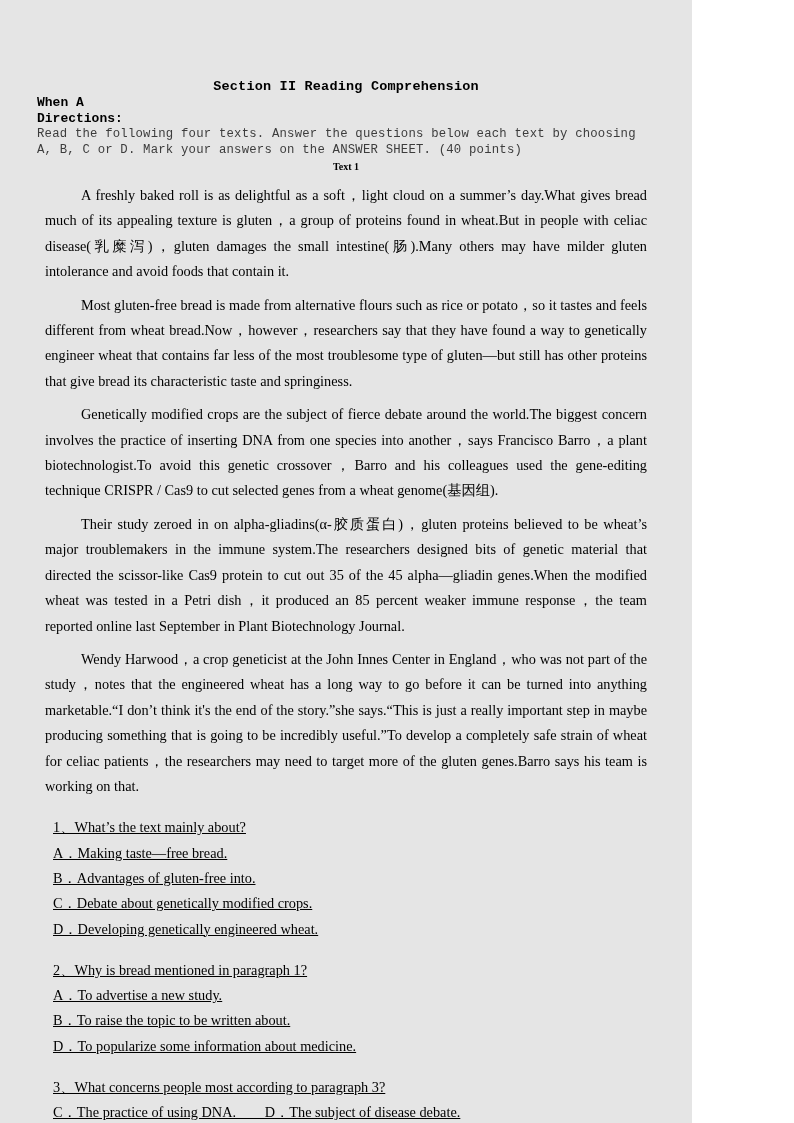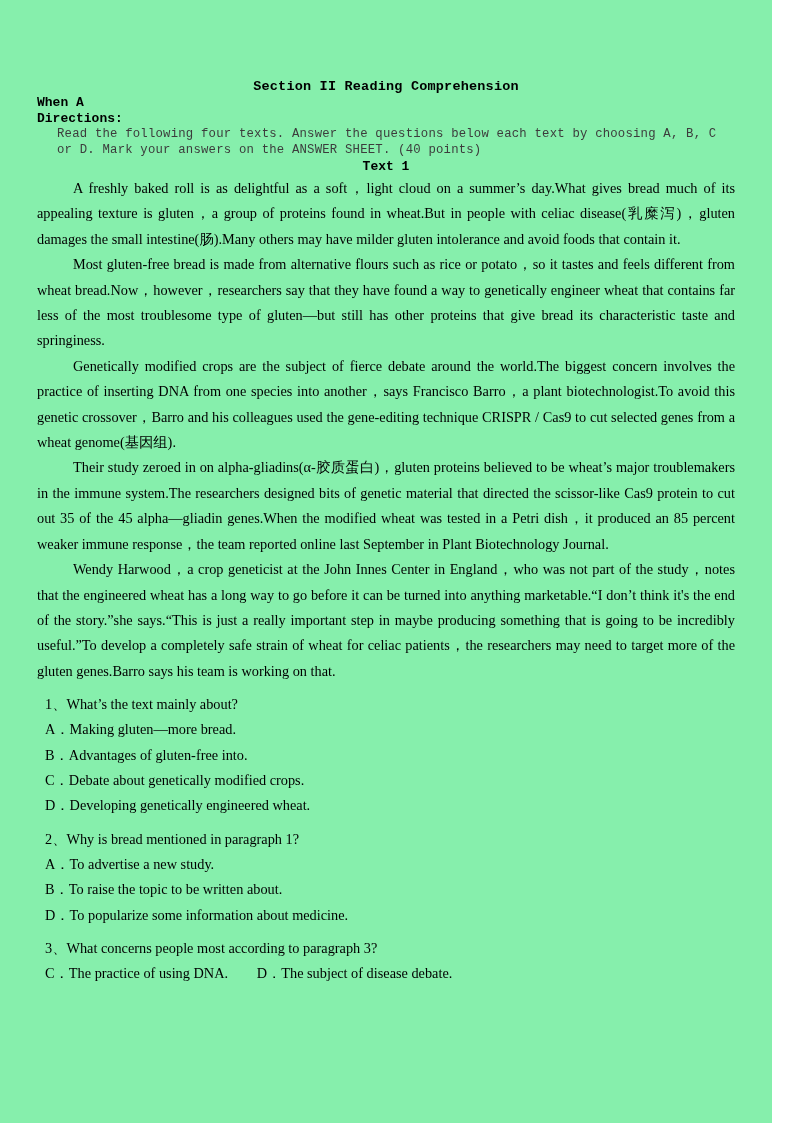--- a/index.html
+++ b/index.html
@@ -4,24 +4,24 @@
 <style>
   html, body { margin: 0; padding: 0; }
   body {
     width: 794px;
     height: 1123px;
     background: #ffffff;
     overflow: hidden;
   }
   .page {
     box-sizing: border-box;
-    width: 772px;
+    width: 692px;
     height: 1123px;
     padding: 79px 37px 20px 37px;
-    background: #86efac;
+    background: #e5e5e5;
     color: #000000;
   }
   .mono { font-family: "Liberation Mono", "DejaVu Sans Mono", monospace; }
 
   .title {
     font-size: 13.5px;
     font-weight: 700;
     text-align: center;
     line-height: 16px;
     letter-spacing: 0.2px;
@@ -29,40 +29,40 @@
   .label {
     font-size: 13px;
     font-weight: 700;
     line-height: 16px;
   }
   .dir-text {
     font-size: 12.3px;
     line-height: 15.5px;
     color: #3c3c3c;
     letter-spacing: 0.2px;
-    margin-left: 20px;
   }
   .text-label {
-    font-size: 13px;
+    font-size: 10px;
     font-weight: 700;
     text-align: center;
     line-height: 17px;
+    font-family: Liberation Serif, serif;
   }
   .passage { margin-top: 1px; }
   .para {
     font-family: "Liberation Serif", "DejaVu Serif", serif;
     font-size: 14.3px;
     line-height: 25.4px;
     text-align: justify;
     text-indent: 36px;
-    margin: 0;
+    margin: 8px;
     color: #000000;
   }
   .questions { margin-top: 1px; }
-  .qblock { margin: 8px; }
+  .qblock { margin: 16px; text-decoration: underline; }
   .qline {
     font-family: "Liberation Serif", "DejaVu Serif", serif;
     font-size: 14.3px;
     line-height: 25.3px;
     margin: 0;
     color: #000000;
   }
 </style>
 </head>
 <body>
@@ -80,21 +80,21 @@
     <p class="para">Most gluten-free bread is made from alternative flours such as rice or potato，so it tastes and feels different from wheat bread.Now，however，researchers say that they have found a way to genetically engineer wheat that contains far less of the most troublesome type of gluten—but still has other proteins that give bread its characteristic taste and springiness.</p>
     <p class="para">Genetically modified crops are the subject of fierce debate around the world.The biggest concern involves the practice of inserting DNA from one species into another，says Francisco Barro，a plant biotechnologist.To avoid this genetic crossover，Barro and his colleagues used the gene-editing technique CRISPR / Cas9 to cut selected genes from a wheat genome(基因组).</p>
     <p class="para">Their study zeroed in on alpha-gliadins(α-胶质蛋白)，gluten proteins believed to be wheat’s major troublemakers in the immune system.The researchers designed bits of genetic material that directed the scissor-like Cas9 protein to cut out 35 of the 45 alpha—gliadin genes.When the modified wheat was tested in a Petri dish，it produced an 85 percent weaker immune response，the team reported online last September in Plant Biotechnology Journal.</p>
     <p class="para">Wendy Harwood，a crop geneticist at the John Innes Center in England，who was not part of the study，notes that the engineered wheat has a long way to go before it can be turned into anything marketable.“I don’t think it's the end of the story.”she says.“This is just a really important step in maybe producing something that is going to be incredibly useful.”To develop a completely safe strain of wheat for celiac patients，the researchers may need to target more of the gluten genes.Barro says his team is working on that.</p>
   </div>
 
   <div class="questions">
 
     <div class="qblock">
       <div class="qline">1、What’s the text mainly about?</div>
-      <div class="qline">A．Making gluten—more bread.</div>
+      <div class="qline">A．Making taste—free bread.</div>
       <div class="qline">B．Advantages of gluten-free into.</div>
       <div class="qline">C．Debate about genetically modified crops.</div>
       <div class="qline">D．Developing genetically engineered wheat.</div>
     </div>
 
     <div class="qblock">
       <div class="qline">2、Why is bread mentioned in paragraph 1?</div>
       <div class="qline">A．To advertise a new study.</div>
       <div class="qline">B．To raise the topic to be written about.</div>
       <div class="qline">D．To popularize some information about medicine.</div>

